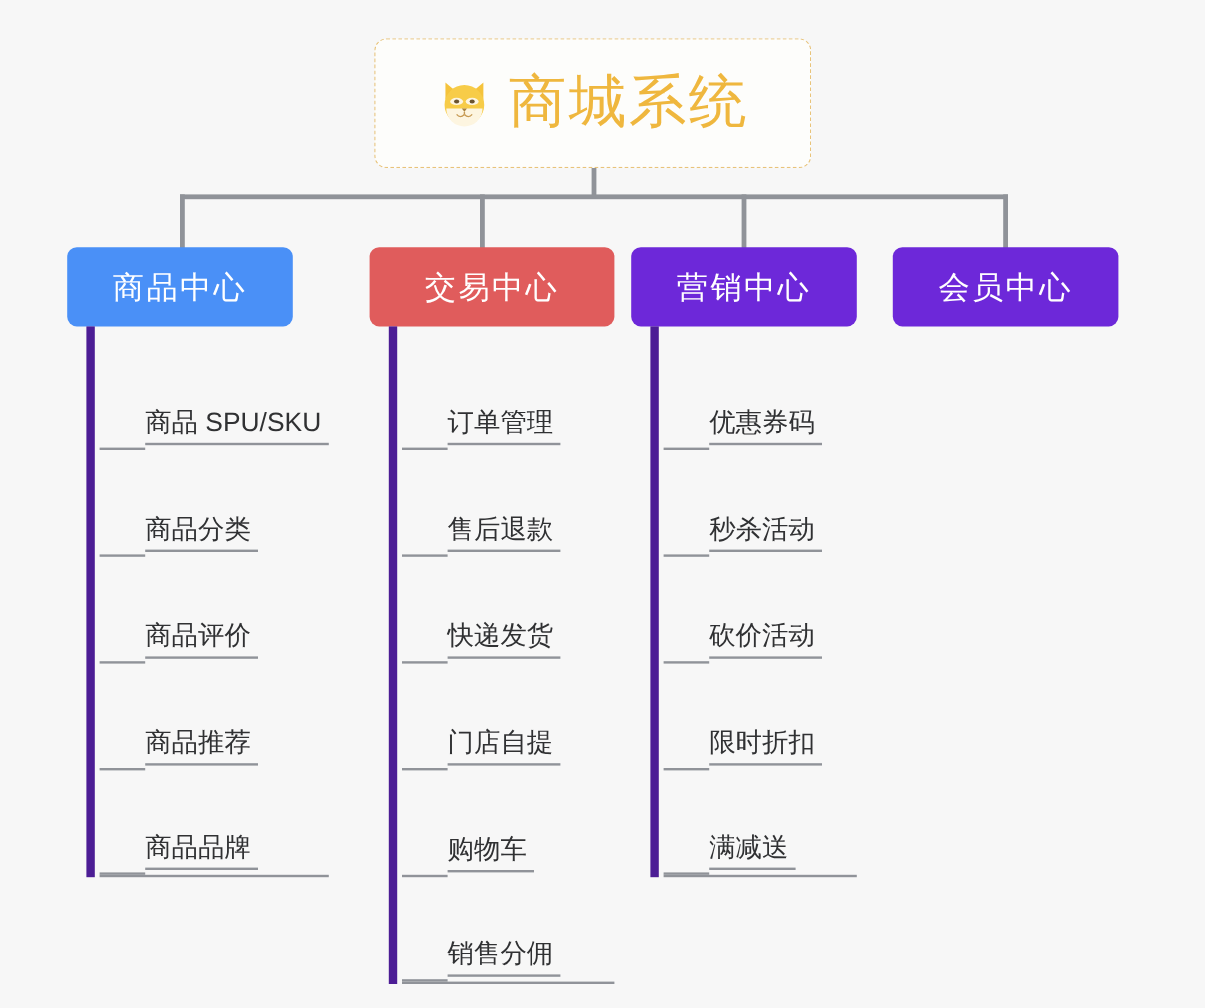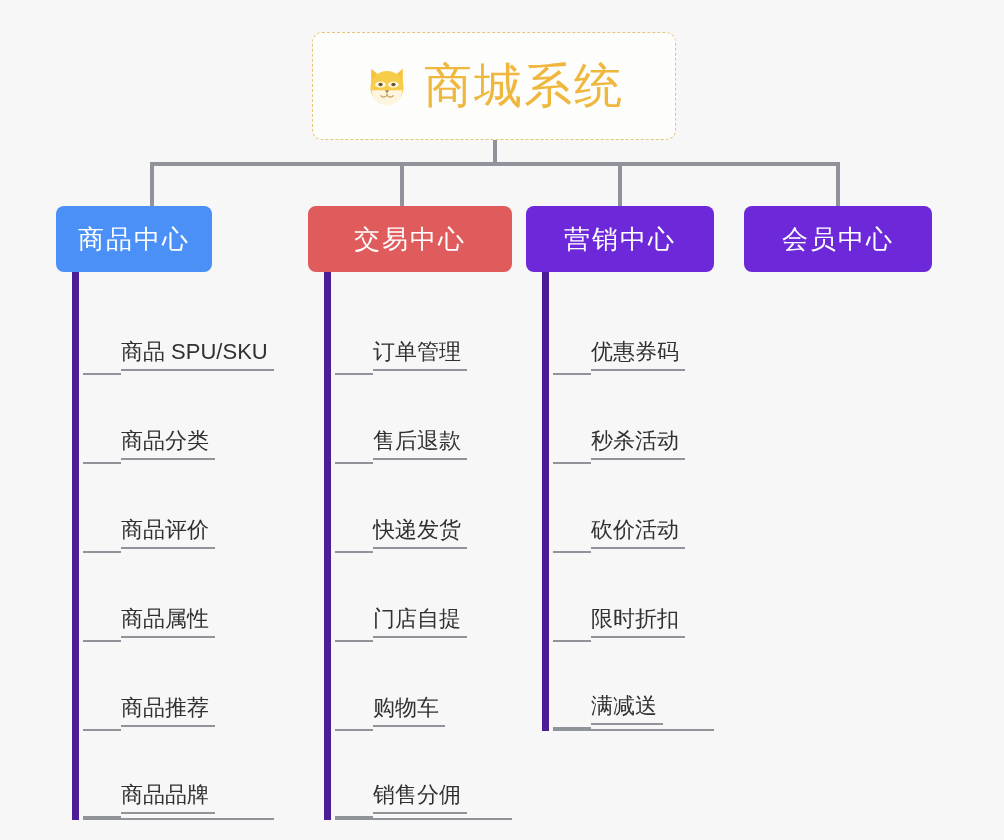--- a/index.html
+++ b/index.html
@@ -91,21 +91,21 @@
     height: 66px;
     border-radius: 8px;
     display: flex;
     align-items: center;
     justify-content: center;
     color: #ffffff;
     font-size: 26px;
     letter-spacing: 2px;
     white-space: nowrap;
   }
-  .branch-1 .branch-header { width: 156px; font-family: Liberation Mono, monospace; }
+  .branch-1 .branch-header { width: 188px; font-family: Liberation Mono, monospace; }
   .branch-2 .branch-header { width: 204px; }
   .branch-3 .branch-header { width: 188px; }
   .branch-4 .branch-header { width: 188px; }
 
   
   .children {
     position: relative;
     margin-top: 0;
     padding-top: 14px;
     padding-left: 4px;
@@ -193,23 +193,20 @@
       <div class="child-item">
           <span class="child-label">商品 SPU/SKU</span>
         </div>
       <div class="child-item">
           <span class="child-label">商品分类</span>
         </div>
       <div class="child-item">
           <span class="child-label">商品评价</span>
         </div>
       <div class="child-item">
-          <span class="child-label">商品属性</span>
-        </div>
-      <div class="child-item">
           <span class="child-label">商品推荐</span>
         </div>
       <div class="child-item">
           <span class="child-label">商品品牌</span>
         </div>
     </div>
   </div>
 
   <div class="branch branch-2">
     <div class="branch-header" style="background-color: rgb(224, 92, 92);">交易中心</div>

